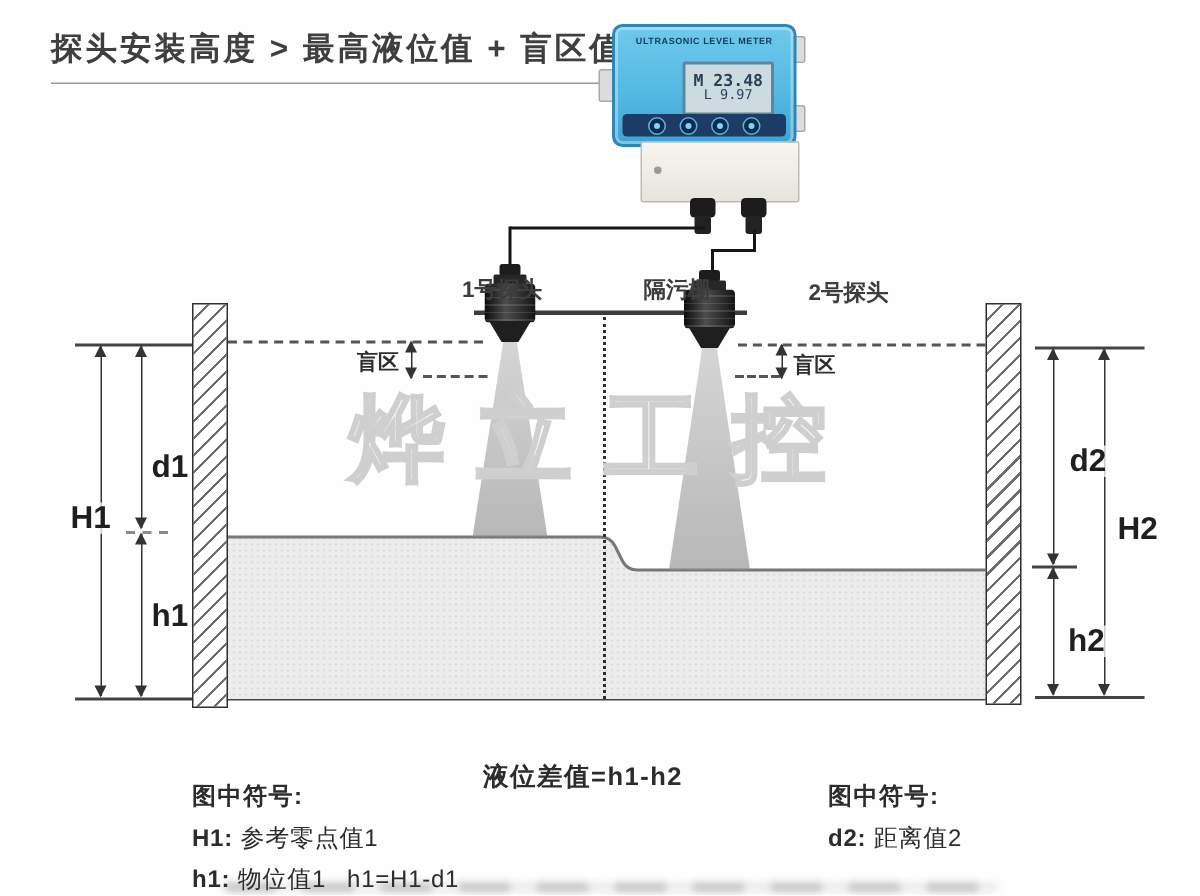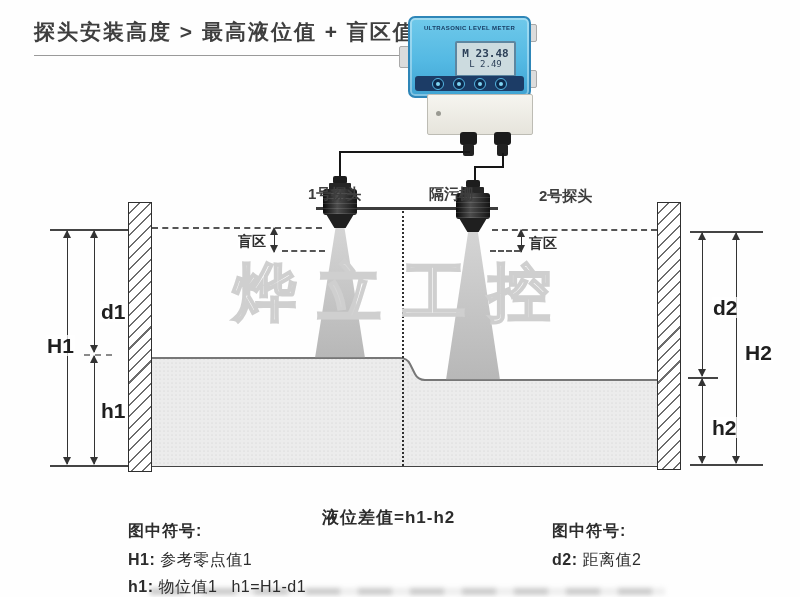--- a/index.html
+++ b/index.html
@@ -99,21 +99,21 @@
 
   <div class="abs" id="title">探头安装高度 &gt; 最高液位值 + 盲区值</div>
 
   <div class="abs tab" id="tab-l"></div>
   <div class="abs tab" id="tab-r1"></div>
   <div class="abs tab" id="tab-r2"></div>
   <div class="abs" id="dev-body">
     <div class="abs" id="dev-brand">ULTRASONIC LEVEL METER</div>
     <div class="abs" id="dev-lcd">
       <span class="l1">M 23.48</span>
-      <span class="l2">L 2.49</span>
+      <span class="l2">L 9.97</span>
     </div>
     <div class="abs" id="dev-btnband">
       <span class="dev-btn">
           <i></i>
         </span>
       <span class="dev-btn">
           <i></i>
         </span>
       <span class="dev-btn">
           <i></i>

